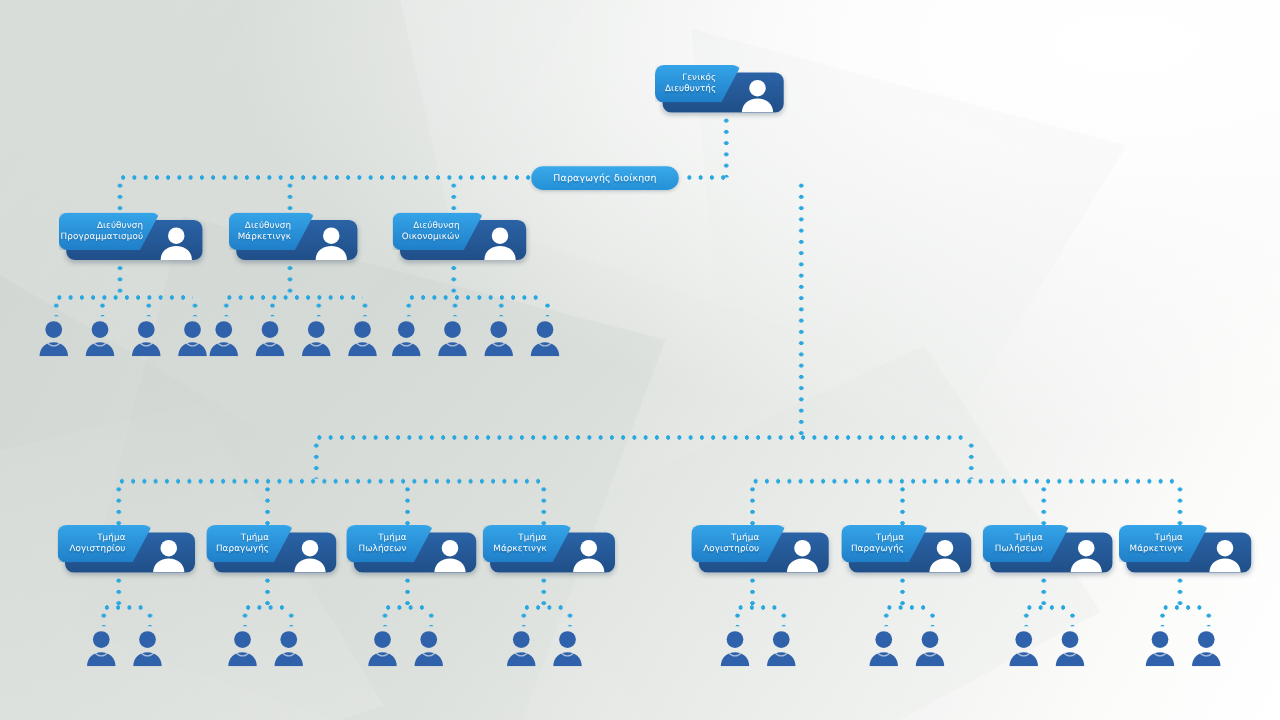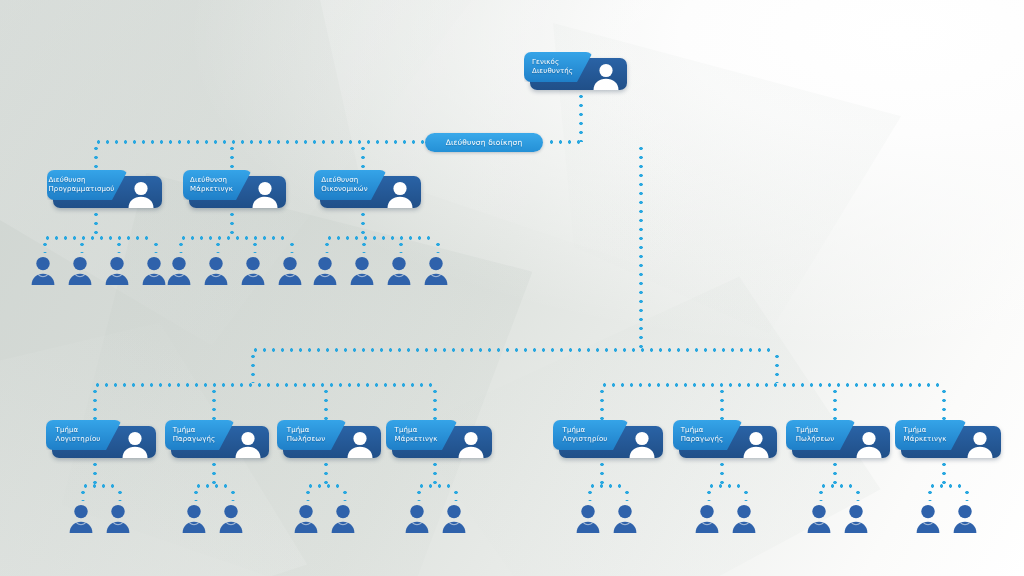--- a/index.html
+++ b/index.html
@@ -126,21 +126,21 @@
     clip-path: polygon(0% 0%, 100% 0%, calc(100% - 16px) 100%, 0% 100%);
     display: flex;
     align-items: center;
     justify-content: center;
     box-shadow: 0 1px 3px rgba(30,52,80,.22);
   }
   .node .tab .label {
     color: #ffffff;
     font-size: 7px;
     line-height: 1.32;
-    text-align: left;
+    text-align: right;
     padding: 0 18px 0 6px;
     letter-spacing: .1px;
     white-space: pre-line;
     text-shadow: 0 1px 1px rgba(20,50,85,.35);
   }
 
   
   .node.root .tab .label { font-size: 7px; }
 
   
@@ -605,15 +605,15 @@
       <div class="staff" style="left: 952px; top: 503px;">
 <svg width="26" height="30" viewBox="0 0 26 30" aria-hidden="true">
   <circle cx="13" cy="8.6" r="6.7" fill="#2f62ab"></circle>
   <path d="M1.6 30c0-6.9 5.1-11.3 11.4-11.3S24.4 23.1 24.4 30z" fill="#2f62ab"></path>
   <path d="M8.1 19.4a6.4 6.4 0 0 0 9.8 0" fill="none" stroke="#cfd9e6" stroke-width="1.1" opacity=".75"></path>
 </svg>
       </div>
     </div>
 
 <div class="pill" style="left: 425px; top: 133px; width: 118px;">
-      <div class="label">Διεύθυνση διοίκηση</div>
+      <div class="label">Παραγωγής διοίκηση</div>
     </div>
   </div>
 
 </body></html>

